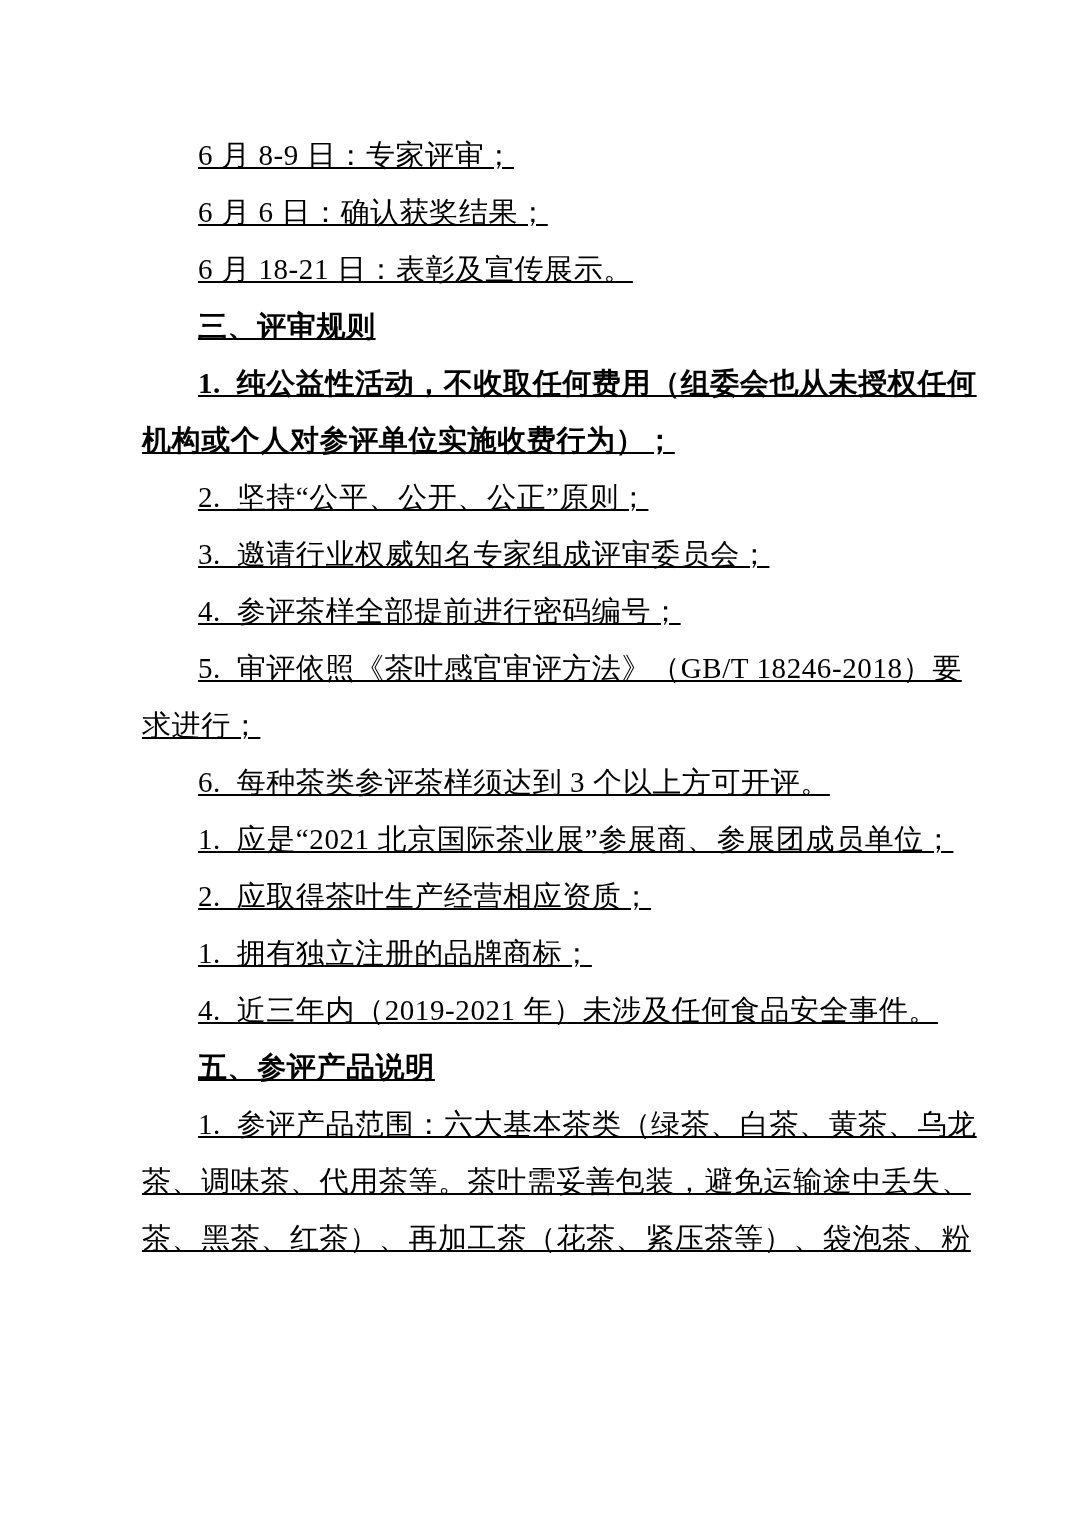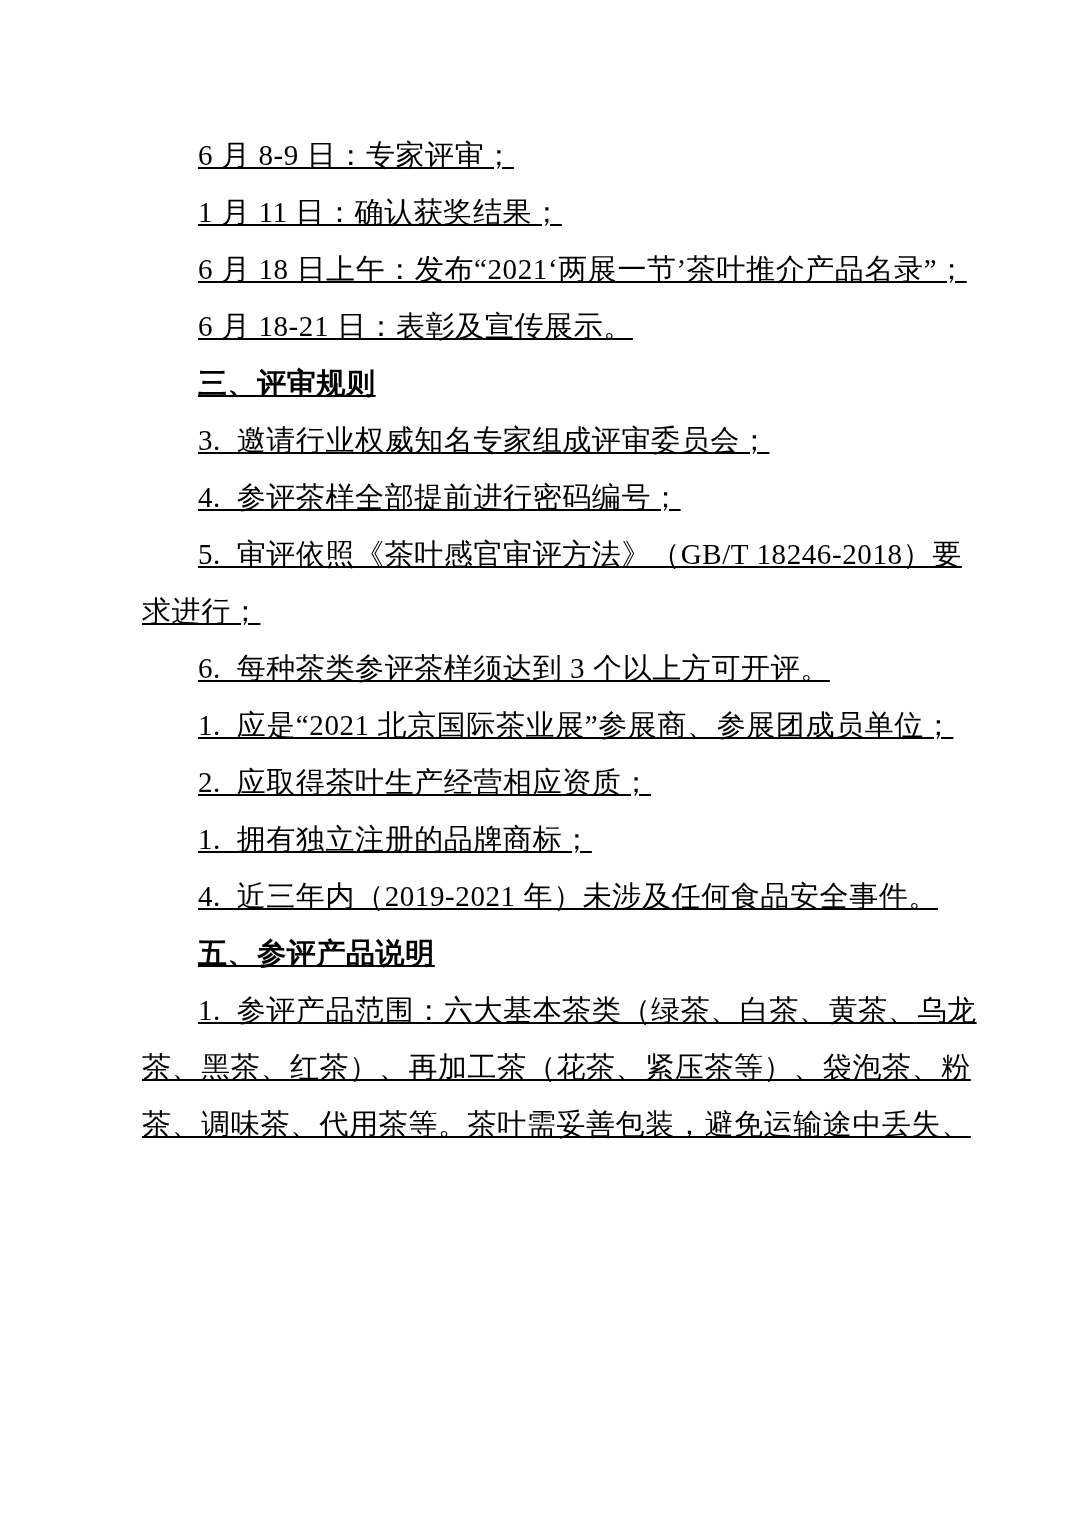--- a/index.html
+++ b/index.html
@@ -44,30 +44,34 @@
 </style>
 </head>
 <body>
 
 <div class="page">
   <div class="doc-body">
       <div class="para body">
         <div class="line first">6 月 8-9 日：专家评审；</div>
       </div>
       <div class="para body">
-        <div class="line first">1 月 11 日：确认获奖结果；</div>
-      </div>
-      <div class="para body">
-        <div class="line first">6 月 18 日上午：发布“2021‘两展一节’茶叶推介产品名录”；</div>
+        <div class="line first">6 月 6 日：确认获奖结果；</div>
       </div>
       <div class="para body">
         <div class="line first">6 月 18-21 日：表彰及宣传展示。</div>
       </div>
       <div class="para heading">
         <div class="line first">三、评审规则</div>
+      </div>
+      <div class="para body-bold">
+        <div class="line first">1.  纯公益性活动，不收取任何费用（组委会也从未授权任何</div>
+        <div class="line">机构或个人对参评单位实施收费行为）；</div>
+      </div>
+      <div class="para body">
+        <div class="line first">2.  坚持“公平、公开、公正”原则；</div>
       </div>
       <div class="para body">
         <div class="line first">3.  邀请行业权威知名专家组成评审委员会；</div>
       </div>
       <div class="para body">
         <div class="line first">4.  参评茶样全部提前进行密码编号；</div>
       </div>
       <div class="para body">
         <div class="line first">5.  审评依照《茶叶感官审评方法》（GB/T 18246-2018）要</div>
         <div class="line">求进行；</div>
@@ -85,17 +89,17 @@
         <div class="line first">1.  拥有独立注册的品牌商标；</div>
       </div>
       <div class="para body">
         <div class="line first">4.  近三年内（2019-2021 年）未涉及任何食品安全事件。</div>
       </div>
       <div class="para heading">
         <div class="line first">五、参评产品说明</div>
       </div>
       <div class="para body">
         <div class="line first">1.  参评产品范围：六大基本茶类（绿茶、白茶、黄茶、乌龙</div>
+        <div class="line">茶、调味茶、代用茶等。茶叶需妥善包装，避免运输途中丢失、</div>
         <div class="line">茶、黑茶、红茶）、再加工茶（花茶、紧压茶等）、袋泡茶、粉</div>
-        <div class="line">茶、调味茶、代用茶等。茶叶需妥善包装，避免运输途中丢失、</div>
       </div>
     </div>
 </div>
 
 </body></html>

